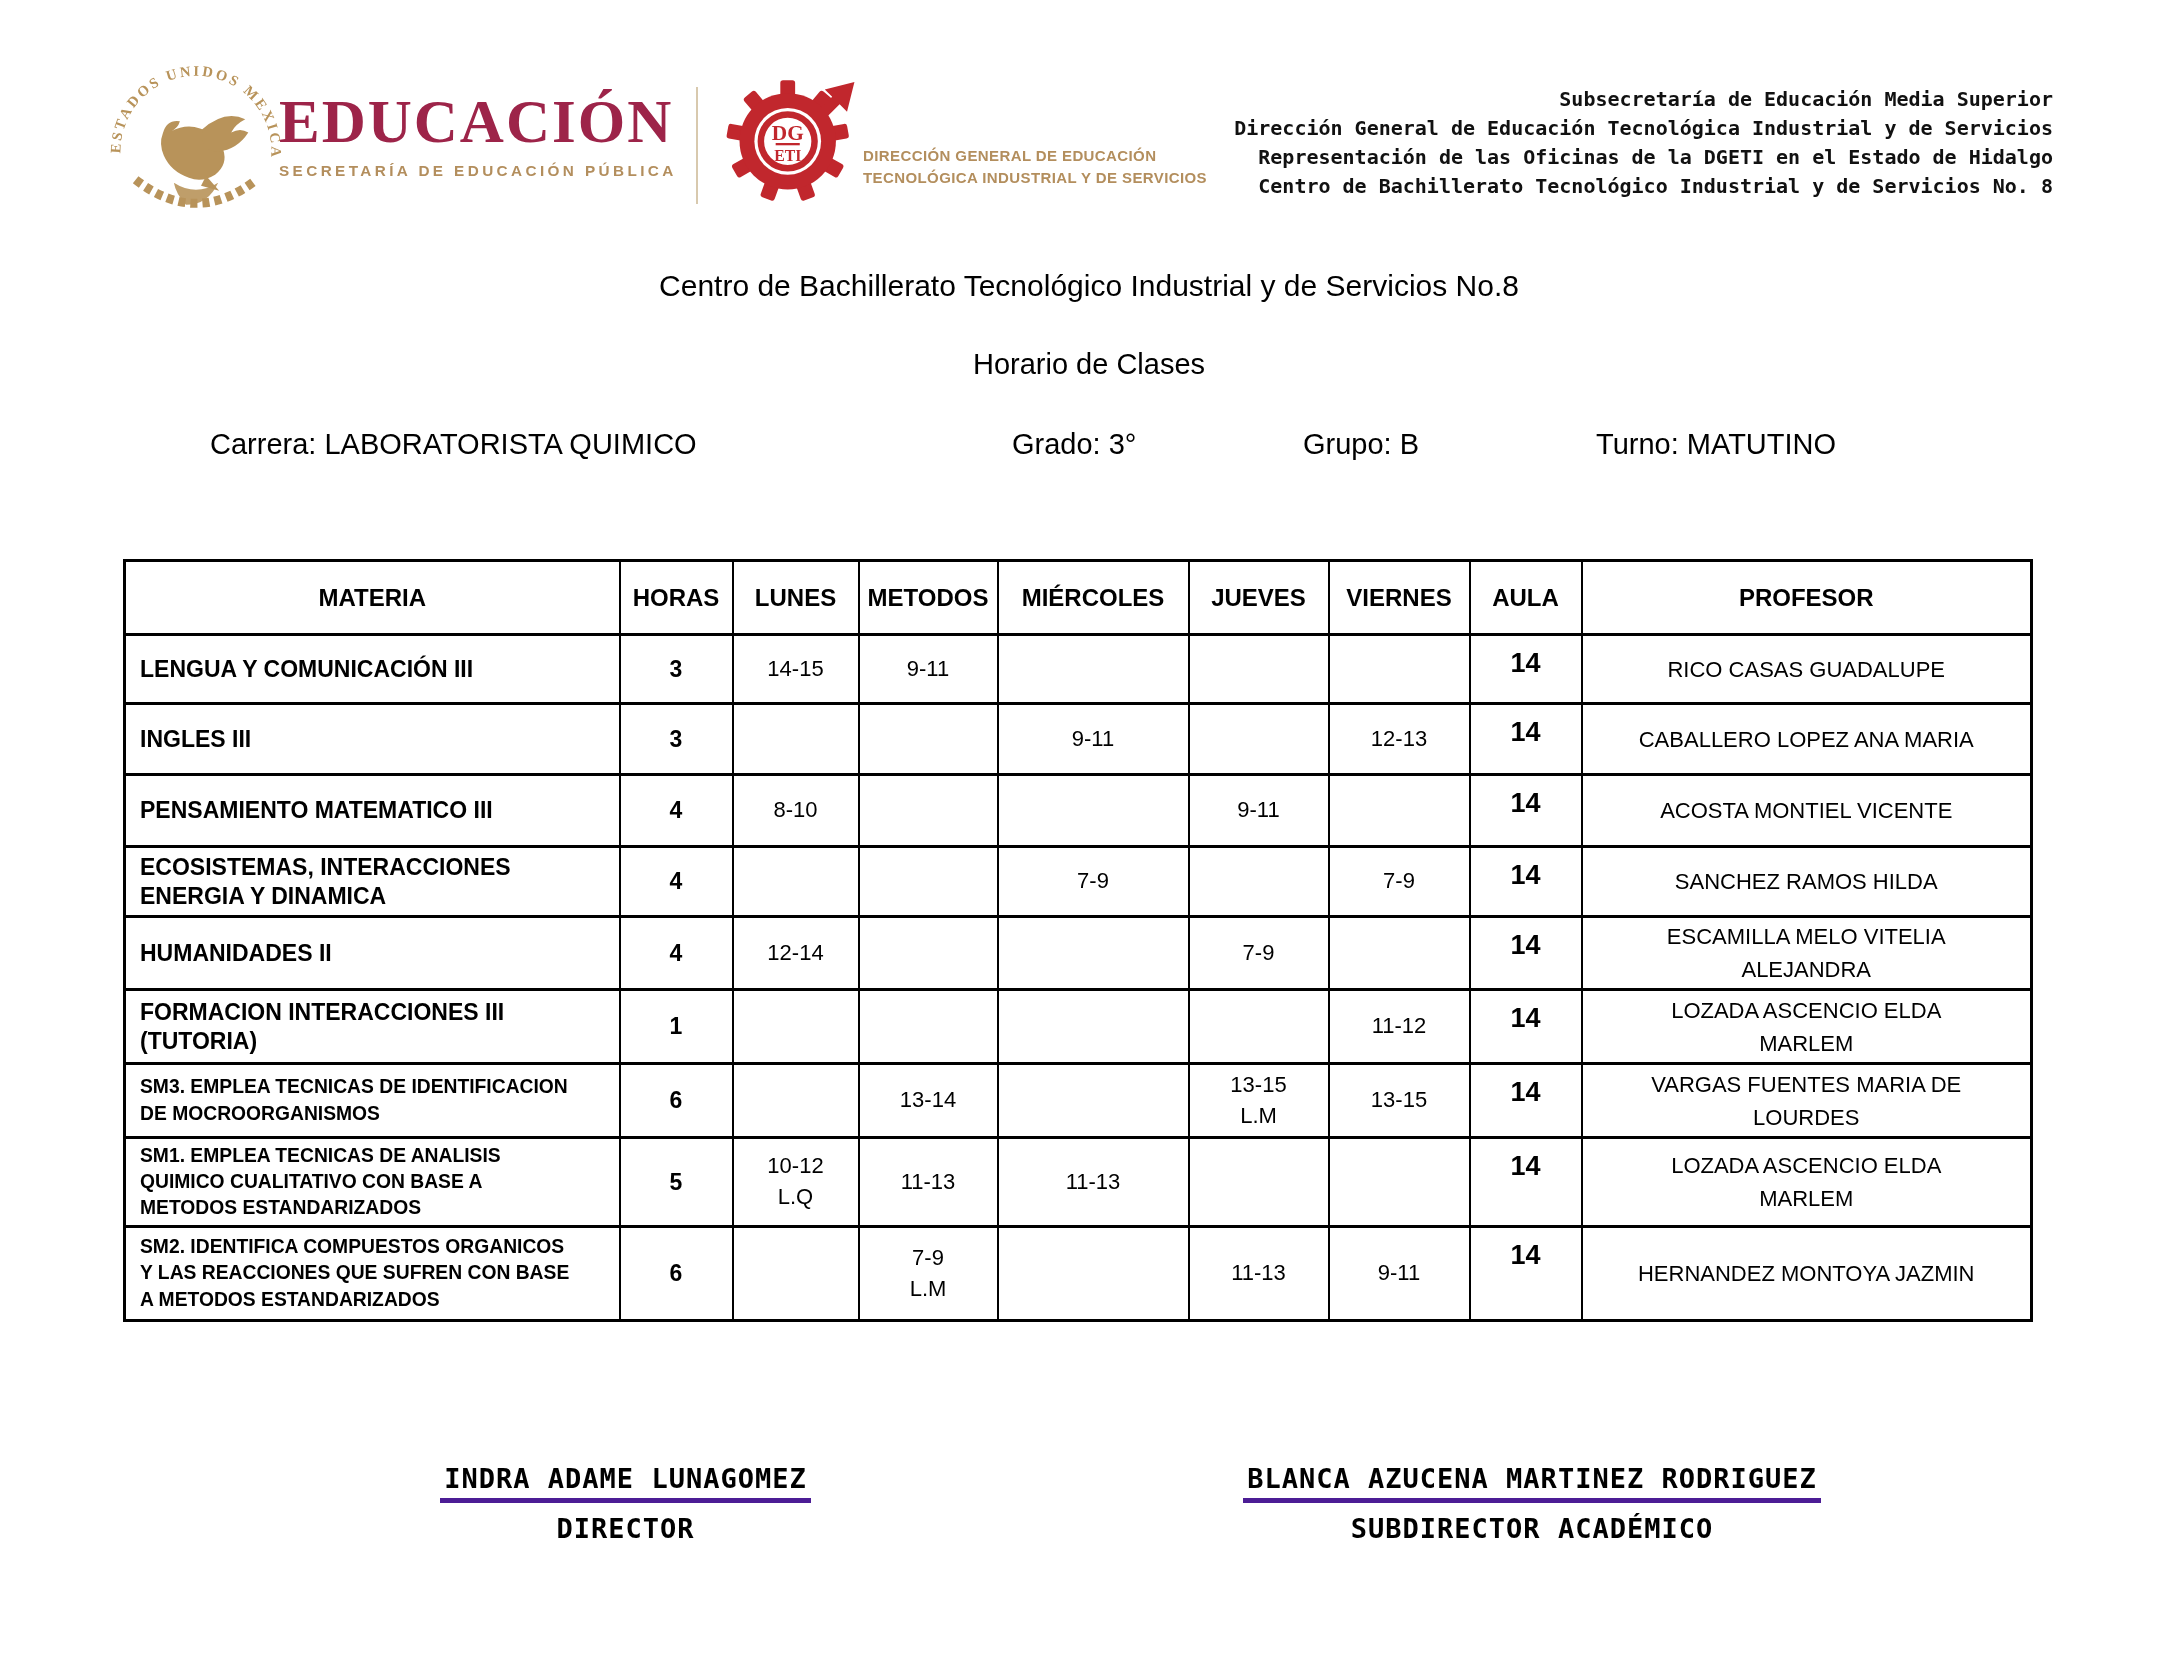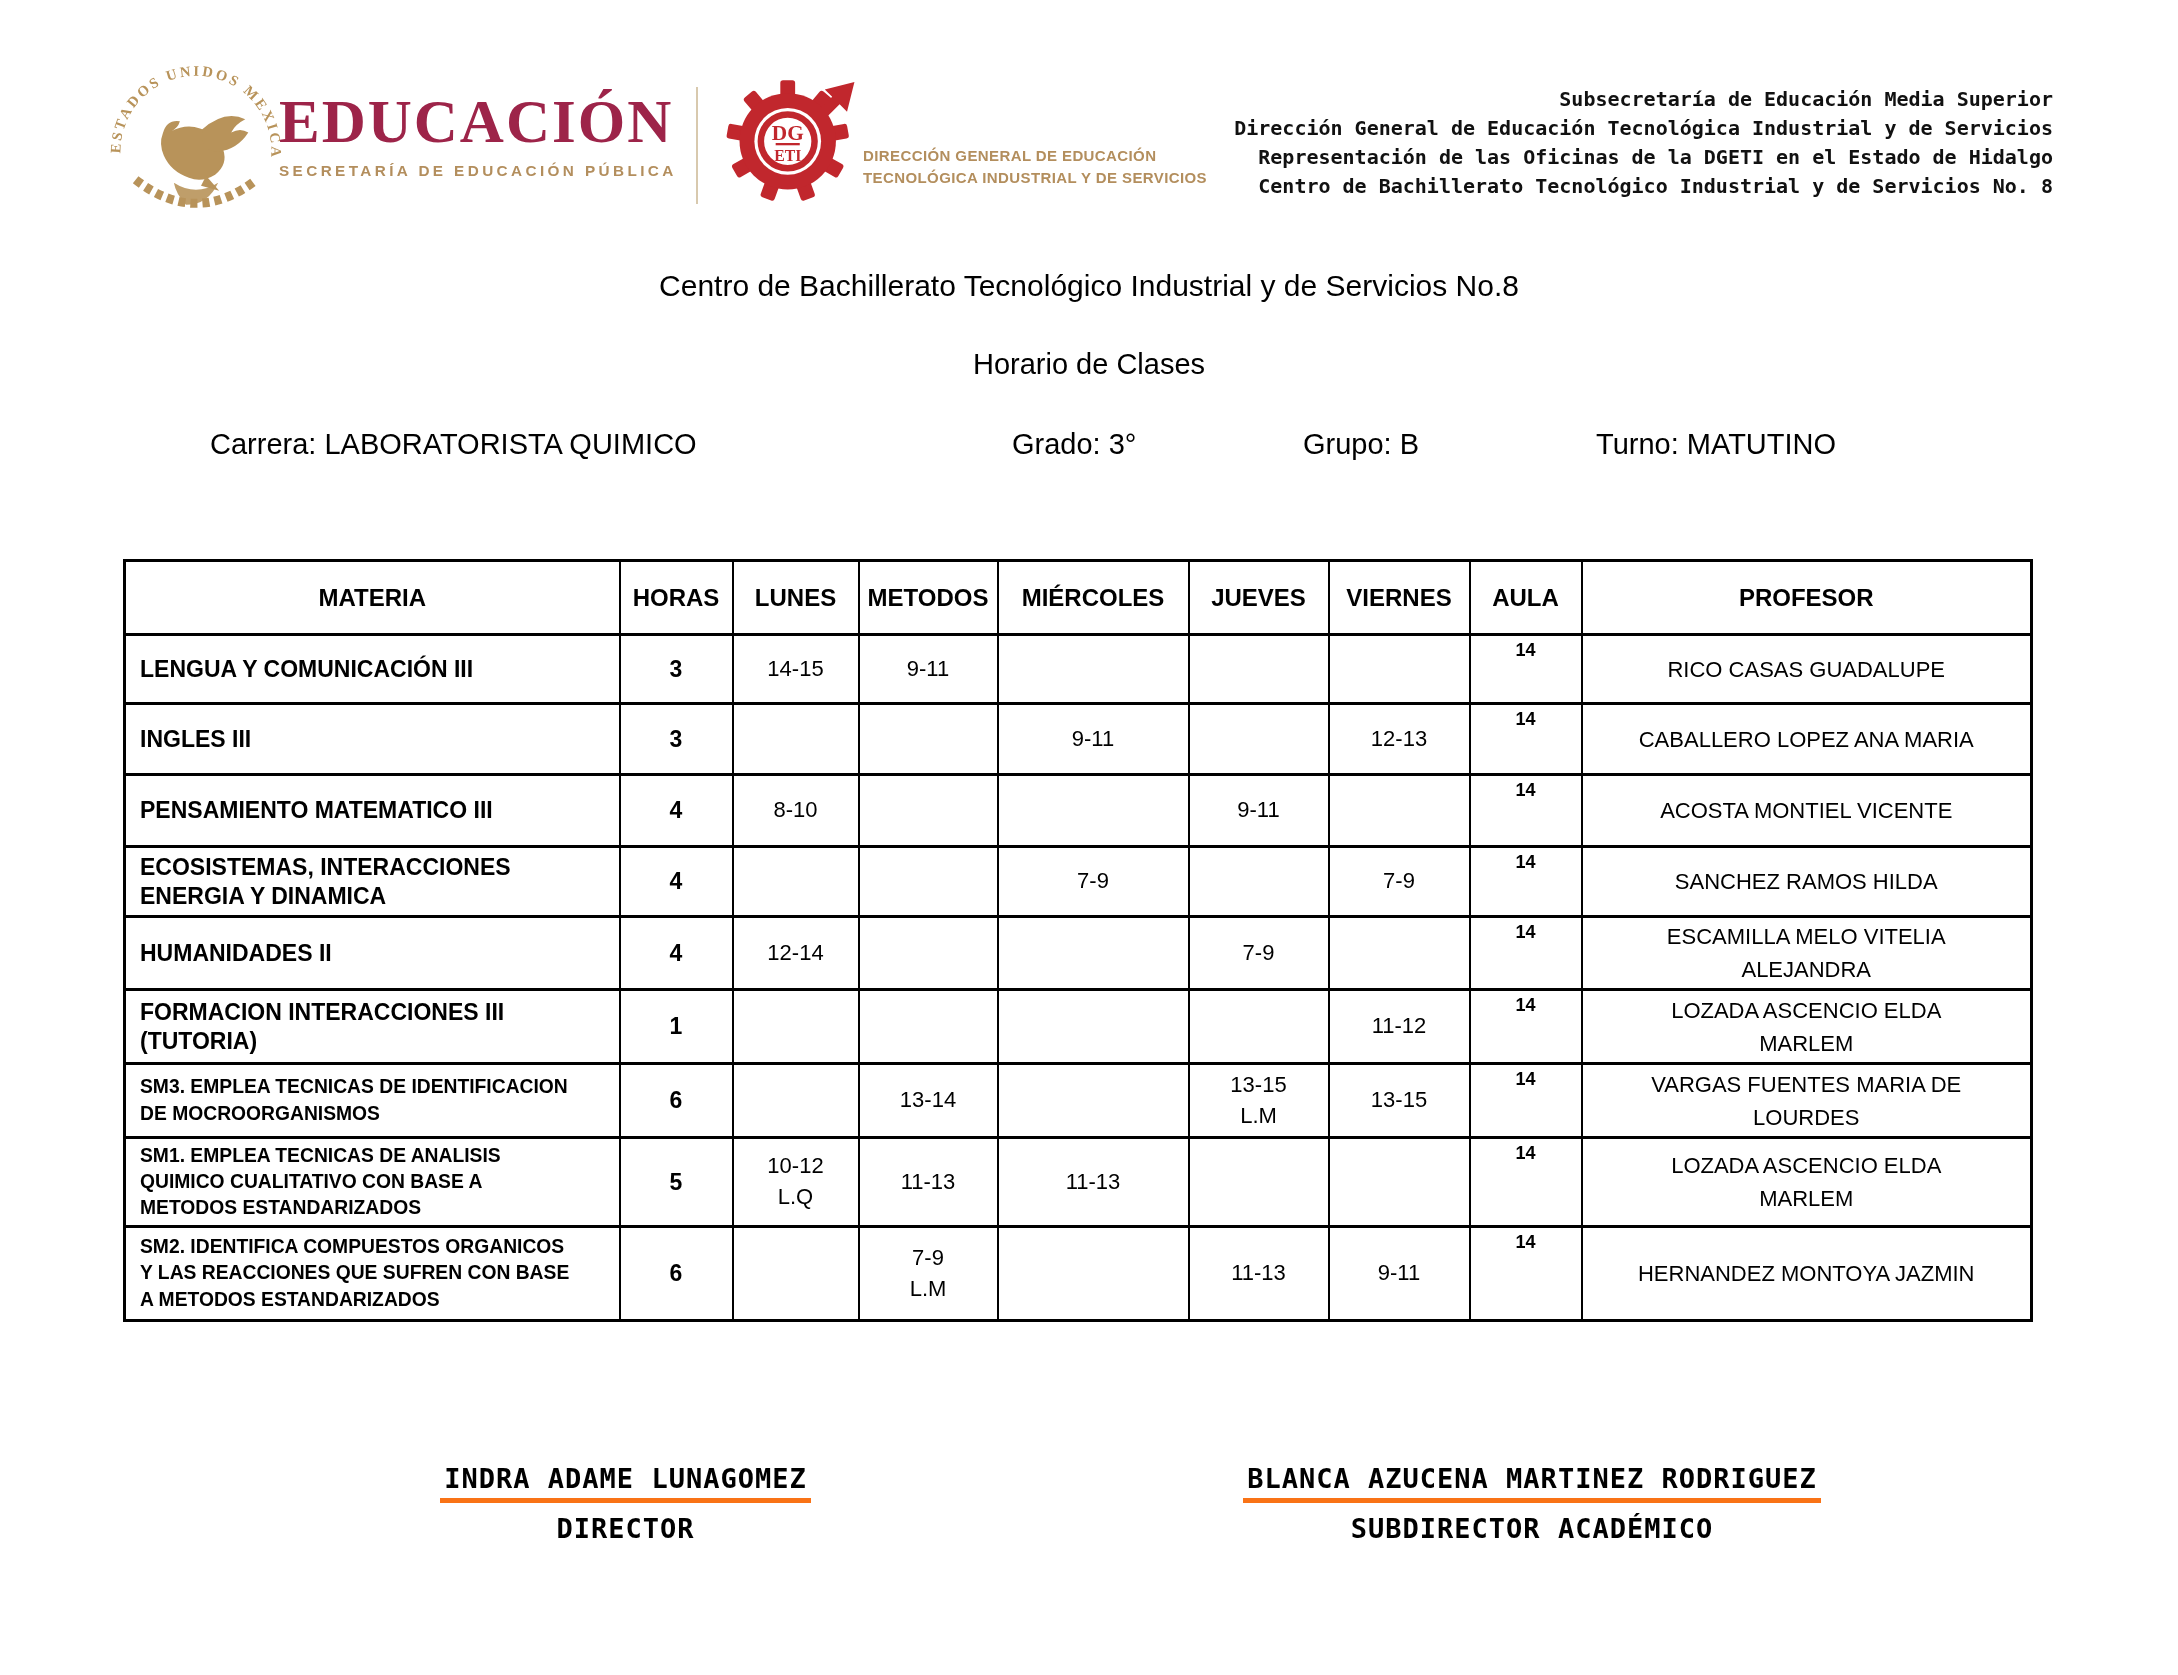--- a/index.html
+++ b/index.html
@@ -70,38 +70,38 @@
     padding-left:14px; padding-right:8px; font-size:23px; line-height:1.25;
     white-space:pre-line;
   }
   tbody tr:nth-child(n+7) td.c-materia { font-size:19.3px; line-height:1.35; }
   td.c-horas { font-weight:bold; font-size:23px; text-align:center; vertical-align:middle; }
   td.c-day {
     font-size:22px; text-align:center; vertical-align:middle;
     white-space:pre-line; line-height:1.4;border-radius:11px;
   }
   td.c-aula {
-    font-weight:bold; font-size:18px; text-align:center;
-    vertical-align:top; padding-top:4px;
+    font-weight:bold; font-size:27px; text-align:center;
+    vertical-align:top; padding-top:12px;
   }
   td.c-prof {
     font-size:22px; text-align:center; vertical-align:middle;
     white-space:pre-line; line-height:1.5;
   }
 
   
   .sig-block {
     position:absolute; top:1463px; text-align:center;
     font-family:"DejaVu Sans Mono", monospace; font-weight:bold; color:#000;
   }
   .sig-left  { left:368px;  width:515px; }
   .sig-right { left:1240px; width:584px; }
   .sig-name {
     display:inline-block; font-size:27px; letter-spacing:1px;
-    border-bottom:5px solid #f97316; padding:0 4px 4px 4px;
+    border-bottom:5px solid #4c1d95; padding:0 4px 4px 4px;
   }
   .sig-title { margin-top:10px; font-size:27px; letter-spacing:1px; }
 </style>
 </head>
 <body>
 
 <div class="page">
 
   <div class="coat">
     <svg width="182" height="166" viewBox="0 0 180 165">

